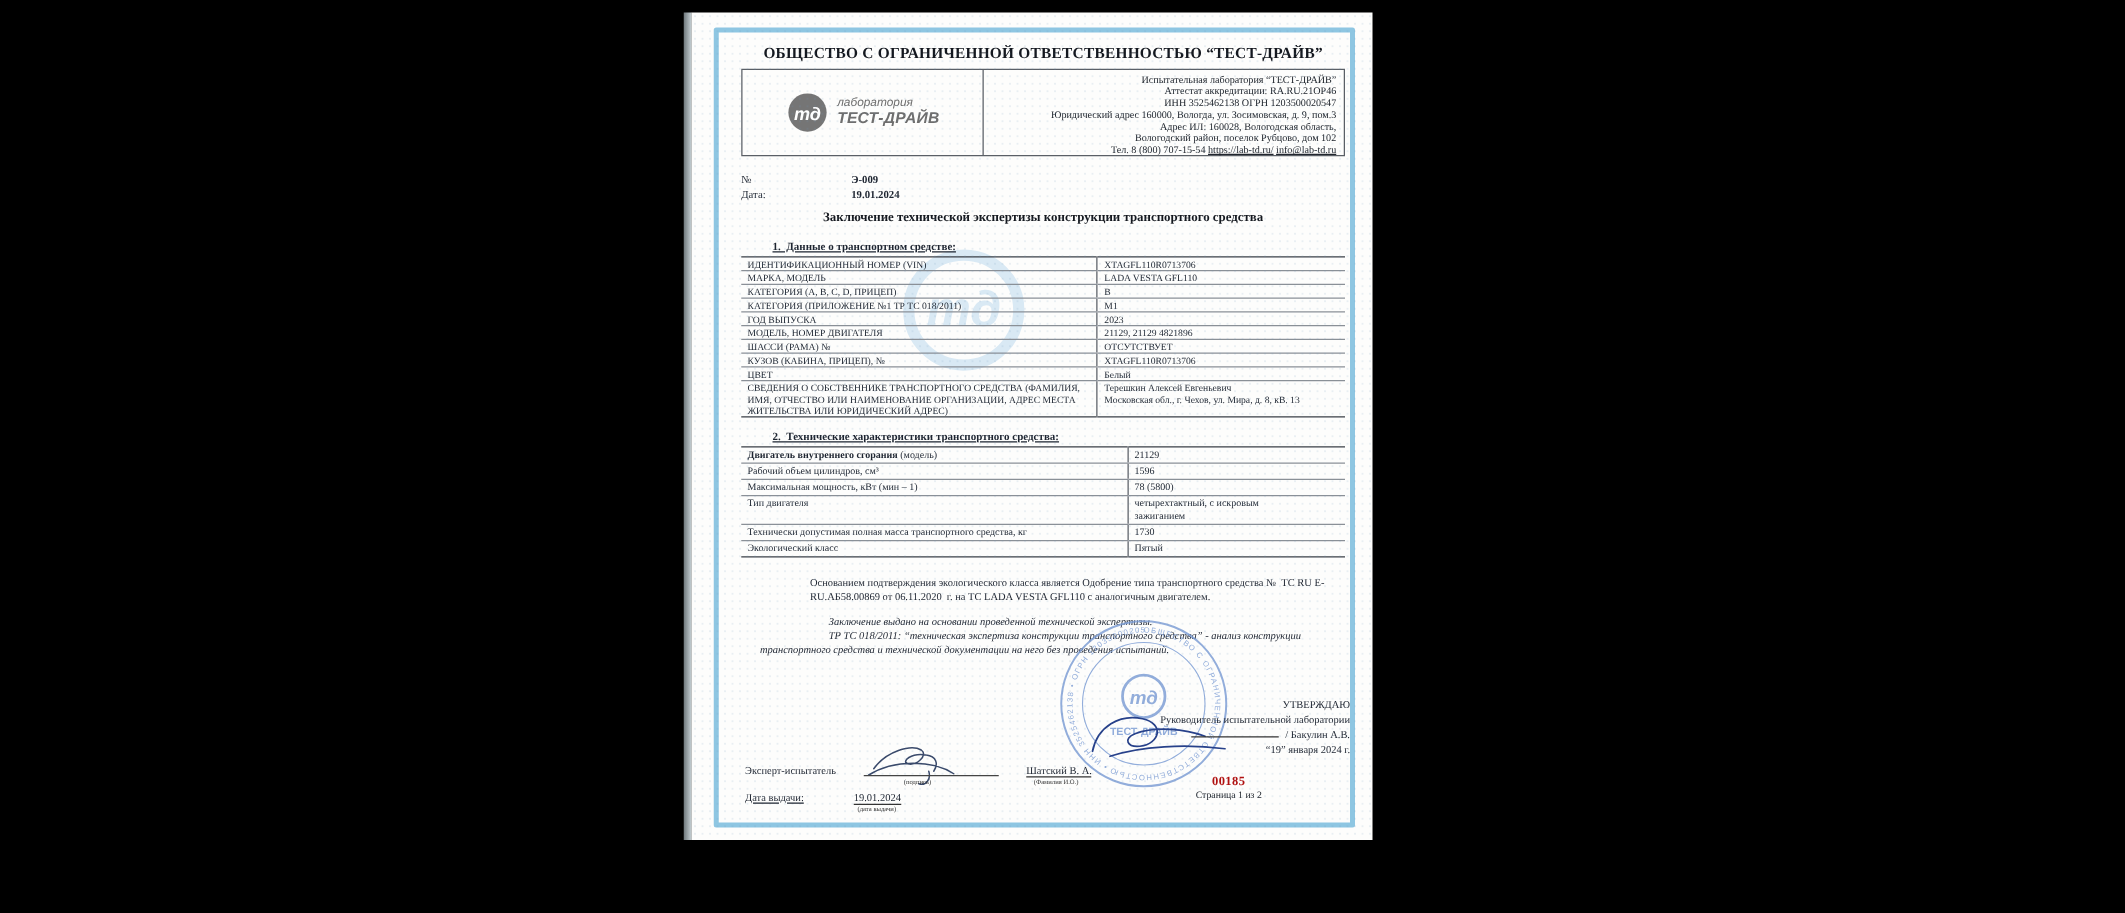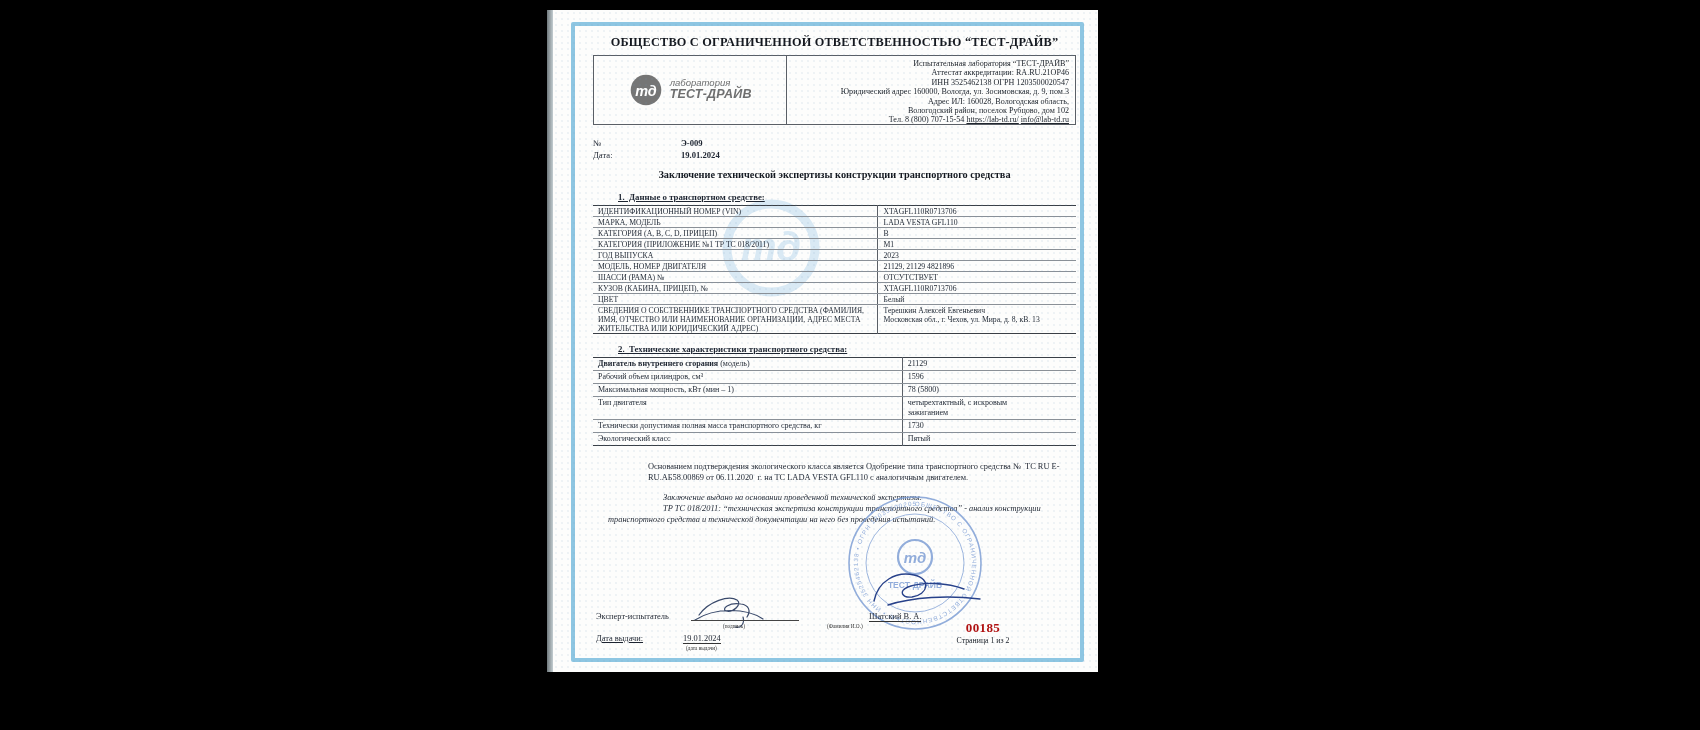--- a/index.html
+++ b/index.html
@@ -85,21 +85,21 @@
   .signature-svg{position:absolute;z-index:6;pointer-events:none;}
 
   .sig-area{position:absolute;left:0;top:0;width:100%;height:100%;z-index:6;font-size:8.4px;}
   .abs{position:absolute;}
   .caption{font-size:5.3px;color:#333;}
   .uline{border-bottom:1px solid #333;}
 
   .footer{
     position:absolute;left:393px;top:610px;width:74px;text-align:center;z-index:6;
   }
-  .footer .code{color:#b01111;font-weight:bold;font-size:13px;letter-spacing:.4px;}
+  .footer .code{color:#b01111;font-weight:bold;font-size:10px;letter-spacing:.4px;}
   .footer .pg{font-size:7.8px;color:#20262e;}
 
   .watermark{position:absolute;left:168px;top:188px;width:100px;height:100px;z-index:1;}
 </style>
 </head>
 <body>
 
 <div class="page">
   <div class="page-edge"></div>
   <div class="frame"></div>
@@ -253,30 +253,39 @@
     </text>
     <circle cx="70" cy="64" r="17" fill="none" stroke="#7b9cd4" stroke-width="2.2"></circle>
     <text x="70" y="70" text-anchor="middle" font-family="Liberation Sans, sans-serif" font-size="15" font-style="italic" font-weight="bold" fill="#7b9cd4">тд</text>
     <text x="70" y="95" text-anchor="middle" font-family="Liberation Sans, sans-serif" font-size="8.5" font-weight="bold" fill="#7b9cd4">ТЕСТ-ДРАЙВ</text>
   </svg>
 
   <svg class="signature-svg" style="left:315px;top:553px;" width="120" height="50" viewBox="0 0 120 50">
     <path d="M6,38 C10,18 28,8 46,12 C64,16 60,32 44,34 C34,35 30,28 40,24 C56,18 80,20 96,26 M20,42 C45,34 80,32 112,36" fill="none" stroke="#27418a" stroke-width="1.4" stroke-linecap="round"></path>
   </svg>
 
+  <div class="approval">
+    <div>УТВЕРЖДАЮ</div>
+    <div>Руководитель испытательной лаборатории</div>
+    <div>
+      <span class="sig-line-inline"></span>
+      <span>/ Бакулин А.В.</span>
+    </div>
+    <div>“19” января 2024 г.</div>
+  </div>
 
   <svg class="signature-svg" style="left:138px;top:583px;" width="90" height="38" viewBox="0 0 90 38">
     <path d="M8,22 C18,8 38,2 46,7 C52,11 42,20 35,18 C30,16 38,9 50,11 C58,12 60,18 56,24 M4,27 C24,14 56,15 72,26 M52,24 C54,30 50,36 44,34" fill="none" stroke="#3a4a6b" stroke-width="1.2" stroke-linecap="round"></path>
   </svg>
 
   <div class="sig-area">
     <span class="abs" style="left:43px;top:602px;font-family:Liberation Serif, serif;">Эксперт-испытатель</span>
     <span class="abs" style="left:138px;top:609px;width:108px;border-bottom:1px solid #444;height:1px;"></span>
     <span class="abs caption" style="left:170px;top:613px;">(подпись)</span>
-    <span class="abs uline" style="left:268px;top:602px;margin-left:48px;">Шатский В. А.</span>
+    <span class="abs uline" style="left:268px;top:602px;">Шатский В. А.</span>
     <span class="abs caption" style="left:274px;top:613px;">(Фамилия И.О.)</span>
 
     <span class="abs" style="left:43px;top:624px;text-decoration:underline;">Дата выдачи:</span>
     <span class="abs uline" style="left:130px;top:624px;">19.01.2024</span>
     <span class="abs caption" style="left:133px;top:635px;">(дата выдачи)</span>
   </div>
 
   <div class="footer">
     <div class="code">00185</div>
     <div class="pg">Страница 1 из 2</div>

